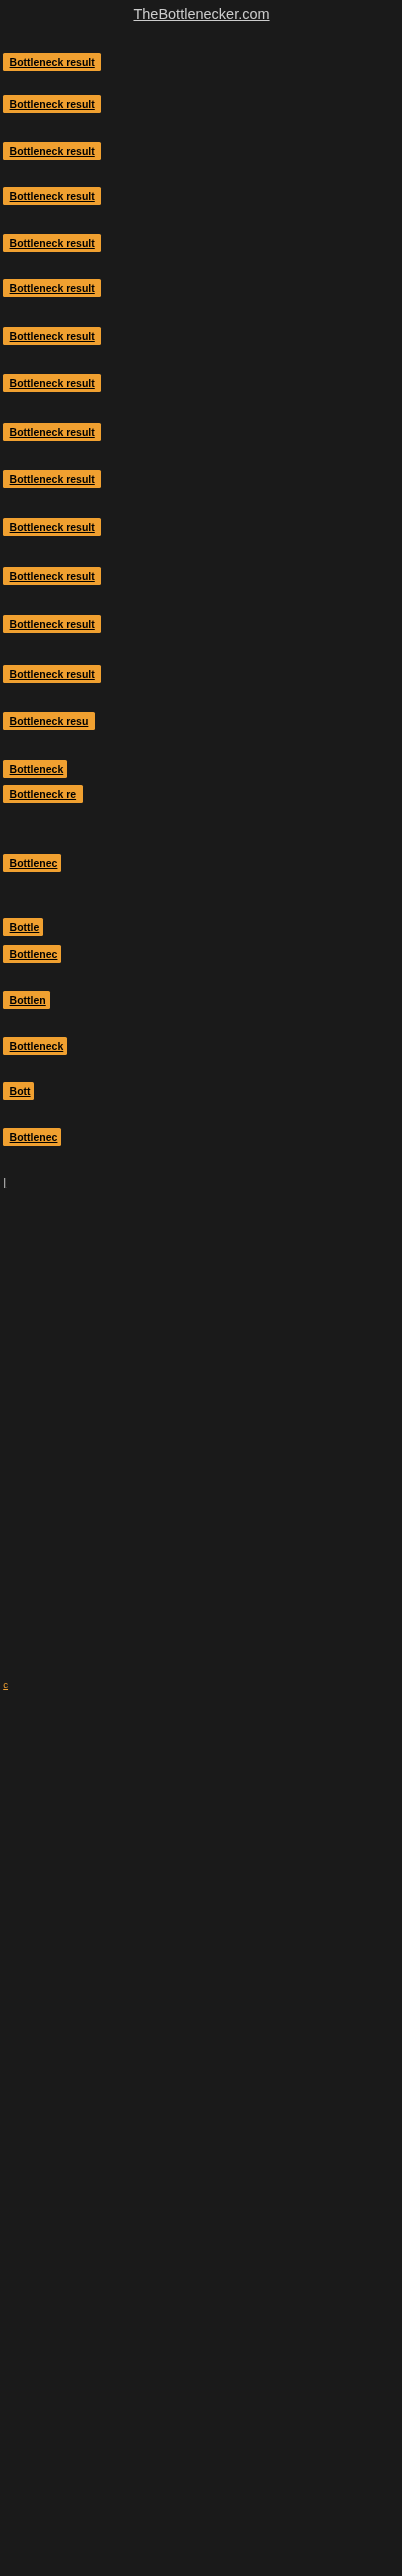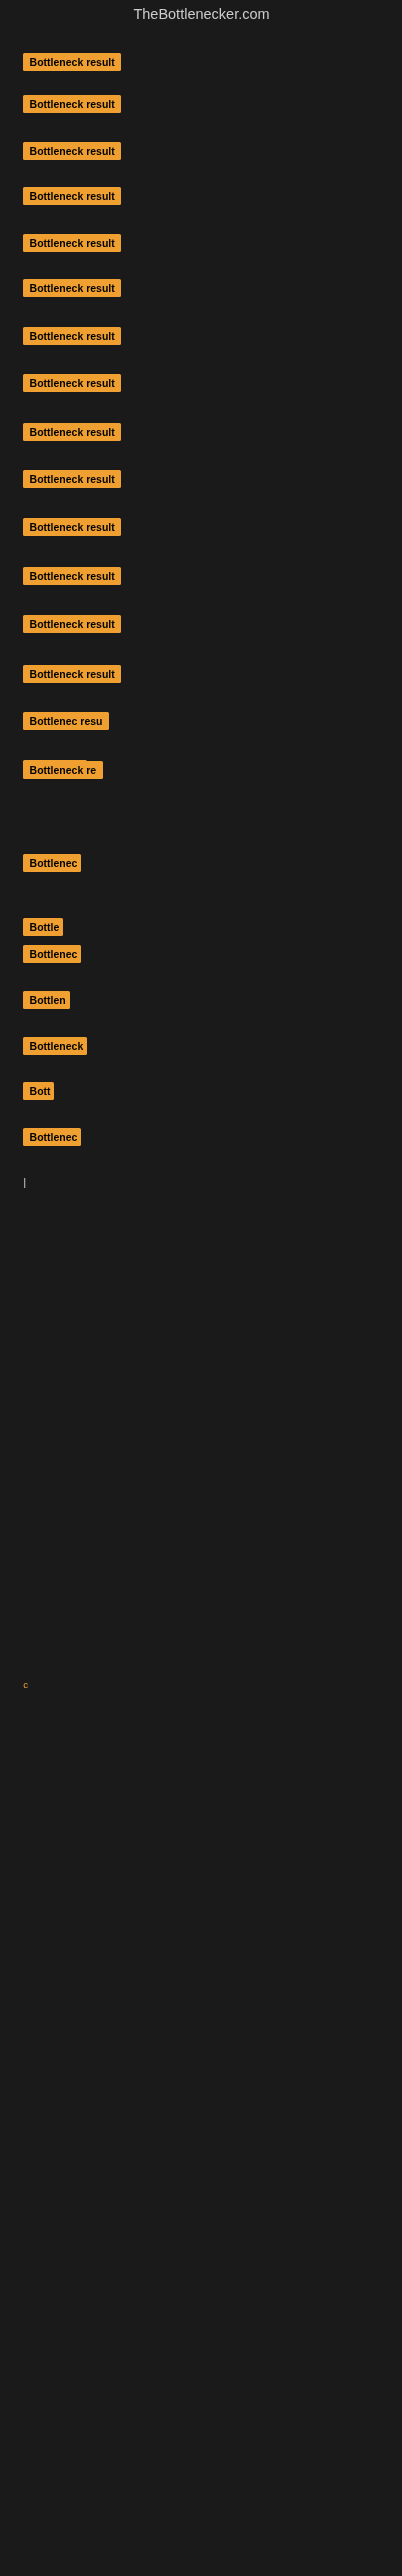--- a/index.html
+++ b/index.html
@@ -1,18 +1,19 @@
 <!DOCTYPE html>
 <html style="font-size:13px"><head>
   <meta charset="utf-8">
   <style>
     * {
       margin: 0;
       padding: 0;
       box-sizing: border-box;
+      text-decoration: underline;
     }
     body {
       width: 403px;
       min-height: 2576px;
       background-color: #1a1a1a;
       font-family: Arial, sans-serif;
       position: relative;
     }
     .site-title {
       text-align: center;
@@ -31,38 +32,38 @@
       border-radius: 1.6px;
       white-space: nowrap;
       overflow: hidden;
     }
   </style>
 </head>
 <body>
 
 <div class="site-title">TheBottlenecker.com</div>
 
-<div id="items-container" style="position: relative; width: 341px; min-height: 2254px; margin-left: 20px;">
+<div id="items-container" style="position: relative; width: 341px; min-height: 2254px;">
 <div style="position: absolute; top: 24px; left: 3.2px;"><span class="bottleneck-badge" style="max-width: 117px;">Bottleneck result</span></div>
     <div style="position: absolute; top: 66px; left: 3.2px;"><span class="bottleneck-badge" style="max-width: 117px;">Bottleneck result</span></div>
     <div style="position: absolute; top: 113px; left: 3.2px;"><span class="bottleneck-badge" style="max-width: 119px;">Bottleneck result</span></div>
     <div style="position: absolute; top: 158px; left: 3.2px;"><span class="bottleneck-badge" style="max-width: 119px;">Bottleneck result</span></div>
     <div style="position: absolute; top: 205px; left: 3.2px;"><span class="bottleneck-badge" style="max-width: 119px;">Bottleneck result</span></div>
     <div style="position: absolute; top: 250px; left: 3.2px;"><span class="bottleneck-badge" style="max-width: 119px;">Bottleneck result</span></div>
     <div style="position: absolute; top: 298px; left: 3.2px;"><span class="bottleneck-badge" style="max-width: 119px;">Bottleneck result</span></div>
     <div style="position: absolute; top: 345px; left: 3.2px;"><span class="bottleneck-badge" style="max-width: 119px;">Bottleneck result</span></div>
     <div style="position: absolute; top: 394px; left: 3.2px;"><span class="bottleneck-badge" style="max-width: 119px;">Bottleneck result</span></div>
     <div style="position: absolute; top: 441px; left: 3.2px;"><span class="bottleneck-badge" style="max-width: 119px;">Bottleneck result</span></div>
     <div style="position: absolute; top: 489px; left: 3.2px;"><span class="bottleneck-badge" style="max-width: 119px;">Bottleneck result</span></div>
     <div style="position: absolute; top: 538px; left: 3.2px;"><span class="bottleneck-badge" style="max-width: 119px;">Bottleneck result</span></div>
     <div style="position: absolute; top: 586px; left: 3.2px;"><span class="bottleneck-badge" style="max-width: 119px;">Bottleneck result</span></div>
     <div style="position: absolute; top: 636px; left: 3.2px;"><span class="bottleneck-badge" style="max-width: 117px;">Bottleneck result</span></div>
-    <div style="position: absolute; top: 683px; left: 3.2px;"><span class="bottleneck-badge" style="max-width: 95px;">Bottlenec resu</span></div>
+    <div style="position: absolute; top: 683px; left: 3.2px;"><span class="bottleneck-badge" style="max-width: 95px;">Bottleneck resu</span></div>
     <div style="position: absolute; top: 731px; left: 3.2px;"><span class="bottleneck-badge" style="max-width: 64px;">Bottleneck</span></div>
-    <div style="position: absolute; top: 732px; left: 3.2px;"><span class="bottleneck-badge" style="max-width: 81px;">Bottleneck re</span></div>
+    <div style="position: absolute; top: 756px; left: 3.2px;"><span class="bottleneck-badge" style="max-width: 81px;">Bottleneck re</span></div>
     <div style="position: absolute; top: 825px; left: 3.2px;"><span class="bottleneck-badge" style="max-width: 58px;">Bottlenec</span></div>
     <div style="position: absolute; top: 889px; left: 3.2px;"><span class="bottleneck-badge" style="max-width: 40px;">Bottle</span></div>
     <div style="position: absolute; top: 916px; left: 3.2px;"><span class="bottleneck-badge" style="max-width: 58px;">Bottlenec</span></div>
     <div style="position: absolute; top: 962px; left: 3.2px;"><span class="bottleneck-badge" style="max-width: 47px; text-align: center;">Bottlen</span></div>
     <div style="position: absolute; top: 1008px; left: 3.2px;"><span class="bottleneck-badge" style="max-width: 64px;">Bottleneck</span></div>
     <div style="position: absolute; top: 1053px; left: 3.2px;"><span class="bottleneck-badge" style="max-width: 31px;">Bott</span></div>
     <div style="position: absolute; top: 1099px; left: 3.2px;"><span class="bottleneck-badge" style="max-width: 58px;">Bottlenec</span></div>
     <div style="position: absolute; top: 1147px; left: 3.2px; color: rgb(204, 204, 204); font-size: 11.3px;">|</div>
     <div style="position: absolute; top: 1650px; left: 3.2px; color: rgb(240, 160, 48); font-size: 9.7px;">c</div>
   </div>

